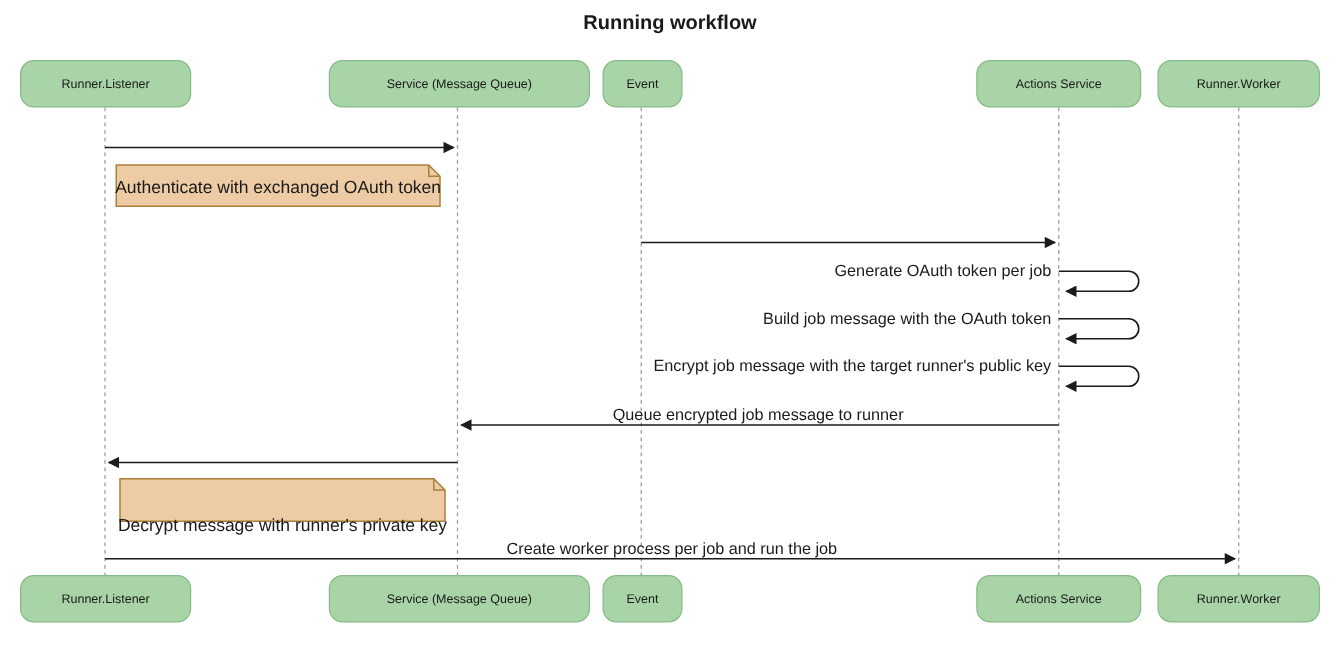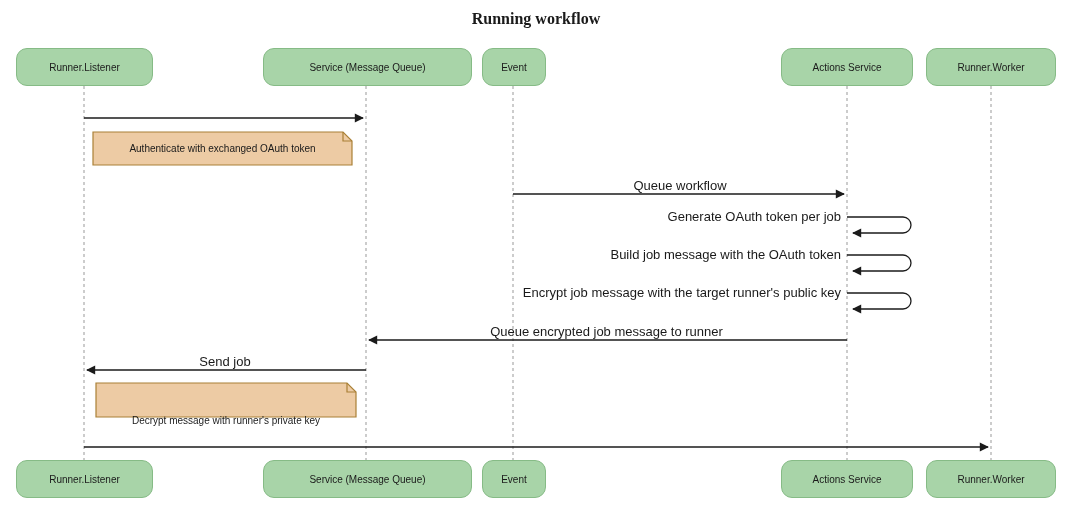--- a/index.html
+++ b/index.html
@@ -12,21 +12,20 @@
     color: var(--c-text, #1a1a1a);
     overflow: hidden;
   }
   #diagram-title {
     position: absolute;
     left: 0; top: 10px; width: 1072px;
     text-align: center;
     font-size: 16px;
     font-weight: bold;
     color: var(--c-text, #1a1a1a);
-    font-family: Liberation Serif, serif;
   }
   svg.overlay { position: absolute; left: 0; top: 0; }
   .lifeline { stroke: var(--c-lifeline, #999); stroke-width: 1; stroke-dasharray: 3 3; fill: none; }
   .msgline  { stroke: var(--c-arrow, #1b1b1b); stroke-width: 1.3; fill: none; }
   .notebody { fill: var(--c-note_fill, #EDCBA4); stroke: var(--c-note_border, #AA8036); stroke-width: 1.2; }
   .notefold { fill: none; stroke: var(--c-note_border, #AA8036); stroke-width: 1.2; }
   .actor {
     position: absolute;
     height: 38px;
     background: var(--c-actor_fill, #A8D4A8);
@@ -48,21 +47,21 @@
     color: var(--c-text, #1a1a1a);
     white-space: nowrap;
   }
   .center { text-align: center; }
   .right  { text-align: right; }
   .notelabel {
     position: absolute;
     display: flex;
     align-items: center;
     justify-content: center;
-    font-size: 10px;
+    font-size: 14px;
     color: var(--c-text, #1a1a1a);
     white-space: nowrap;
   }
 </style>
 </head>
 <body>
 
 <div id="stage">
 
   <div id="diagram-title">Running workflow</div>
@@ -103,25 +102,24 @@
   <div class="actor" style="left:482px; top:48px; width:64px;">Event</div>
   <div class="actor" style="left:781px; top:48px; width:132px;">Actions Service</div>
   <div class="actor" style="left:926px; top:48px; width:130px;">Runner.Worker</div>
 
   <div class="actor" style="left:16px;  top:460px; width:137px;">Runner.Listener</div>
   <div class="actor" style="left:263px; top:460px; width:209px;">Service (Message Queue)</div>
   <div class="actor" style="left:482px; top:460px; width:64px;">Event</div>
   <div class="actor" style="left:781px; top:460px; width:132px;">Actions Service</div>
   <div class="actor" style="left:926px; top:460px; width:130px;">Runner.Worker</div>
 
-  <div class="msglabel center" style="left:513px; top:178px; width:334px;">Queue workflow</div>
 
   <div class="msglabel right" style="right:231px; top:209px;text-align:right;">Generate OAuth token per job</div>
   <div class="msglabel right" style="right:231px; top:285px;">Encrypt job message with the target runner's public key</div>
   <div class="msglabel right" style="right:231px; top:247px;">Build job message with the OAuth token</div>
 
   <div class="msglabel center" style="left:366px; top:324px; width:481px;">Queue encrypted job message to runner</div>
-  <div class="msglabel center" style="left:84px;  top:354px; width:282px;">Send job</div>
+  <div class="msglabel center" style="left:84px;  top:431px; width:907px;">Create worker process per job and run the job</div>
 
   <div class="notelabel" style="left:93px; top:132px; width:259px; height:33px;">Authenticate with exchanged OAuth token</div>
   <div class="notelabel" style="left:96px; top:383px; width:260px; height:34px;margin-top:20px;">Decrypt message with runner's private key</div>
 
 </div>
 
 </body></html>

